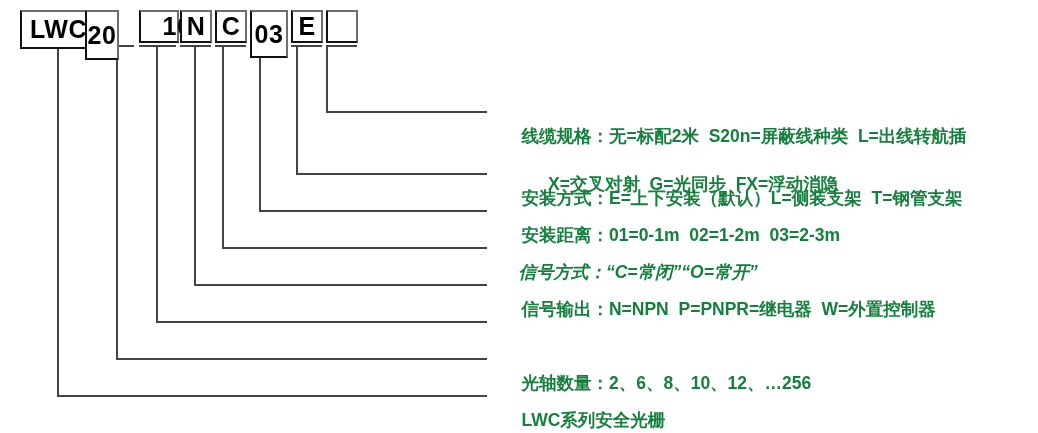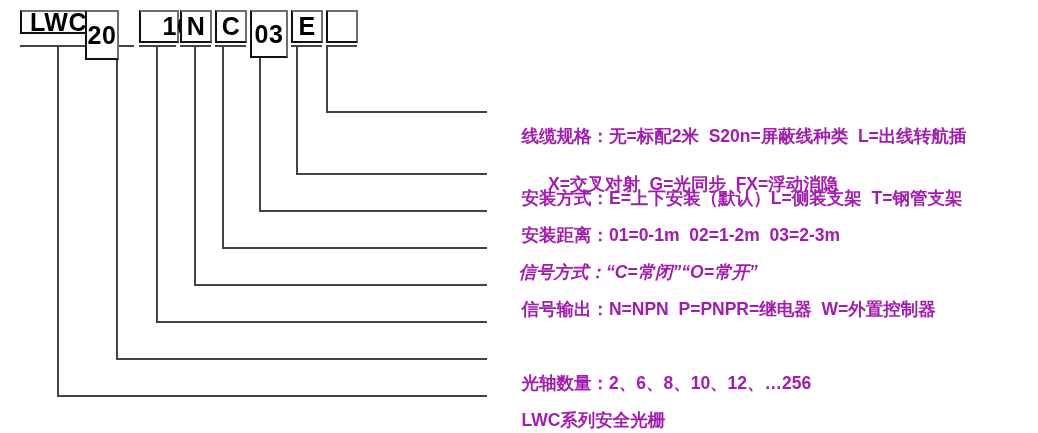--- a/index.html
+++ b/index.html
@@ -41,21 +41,21 @@
     top: 0;
     width: 1038px;
     height: 433px;
   }
 
   
   .label {
     position: absolute;
     font-size: 17.5px;
     font-weight: bold;
-    color: #a21caf;
+    color: #15803d;
     white-space: pre;
     line-height: 24px;
     letter-spacing: 0px;
   }
   .label .l2 {
     display: block;
     padding-left: 46px;
   }
 </style>
 </head>
@@ -86,21 +86,21 @@
       <path d="M195 46 V285 H487"></path>
 
       <path d="M157 46 V322 H487"></path>
 
       <path d="M117 46 V359 H487"></path>
 
       <path d="M58 46 V396 H487"></path>
     </g>
   </svg>
 
-  <div class="code-box" style="left:20px;  top:10px; width:77px;  height:24px;">LWC</div>
+  <div class="code-box" style="left:20px;  top:10px; width:77px;  height:39px;">LWC</div>
   <div class="code-box" style="left:85px; top:10px; width:34px;  height:50px;">20</div>
   <div class="code-box" style="left:139px; top:10px; width:38px;  height:33px;padding-left:36px;">10</div>
   <div class="code-box" style="left:180px; top:10px; width:32px;  height:33px;">N</div>
   <div class="code-box" style="left:215px; top:10px; width:32px;  height:33px;">C</div>
   <div class="code-box" style="left:250px; top:10px; width:38px;  height:48px;">03</div>
   <div class="code-box" style="left:291px; top:10px; width:32px;  height:33px;">E</div>
   <div class="code-box" style="left:326px; top:10px; width:32px;  height:33px;"></div>
 
   <div class="label" style="left:502px; top:100px;">
     <span>线缆规格：无=标配2米  S20n=屏蔽线种类  L=出线转航插</span>

